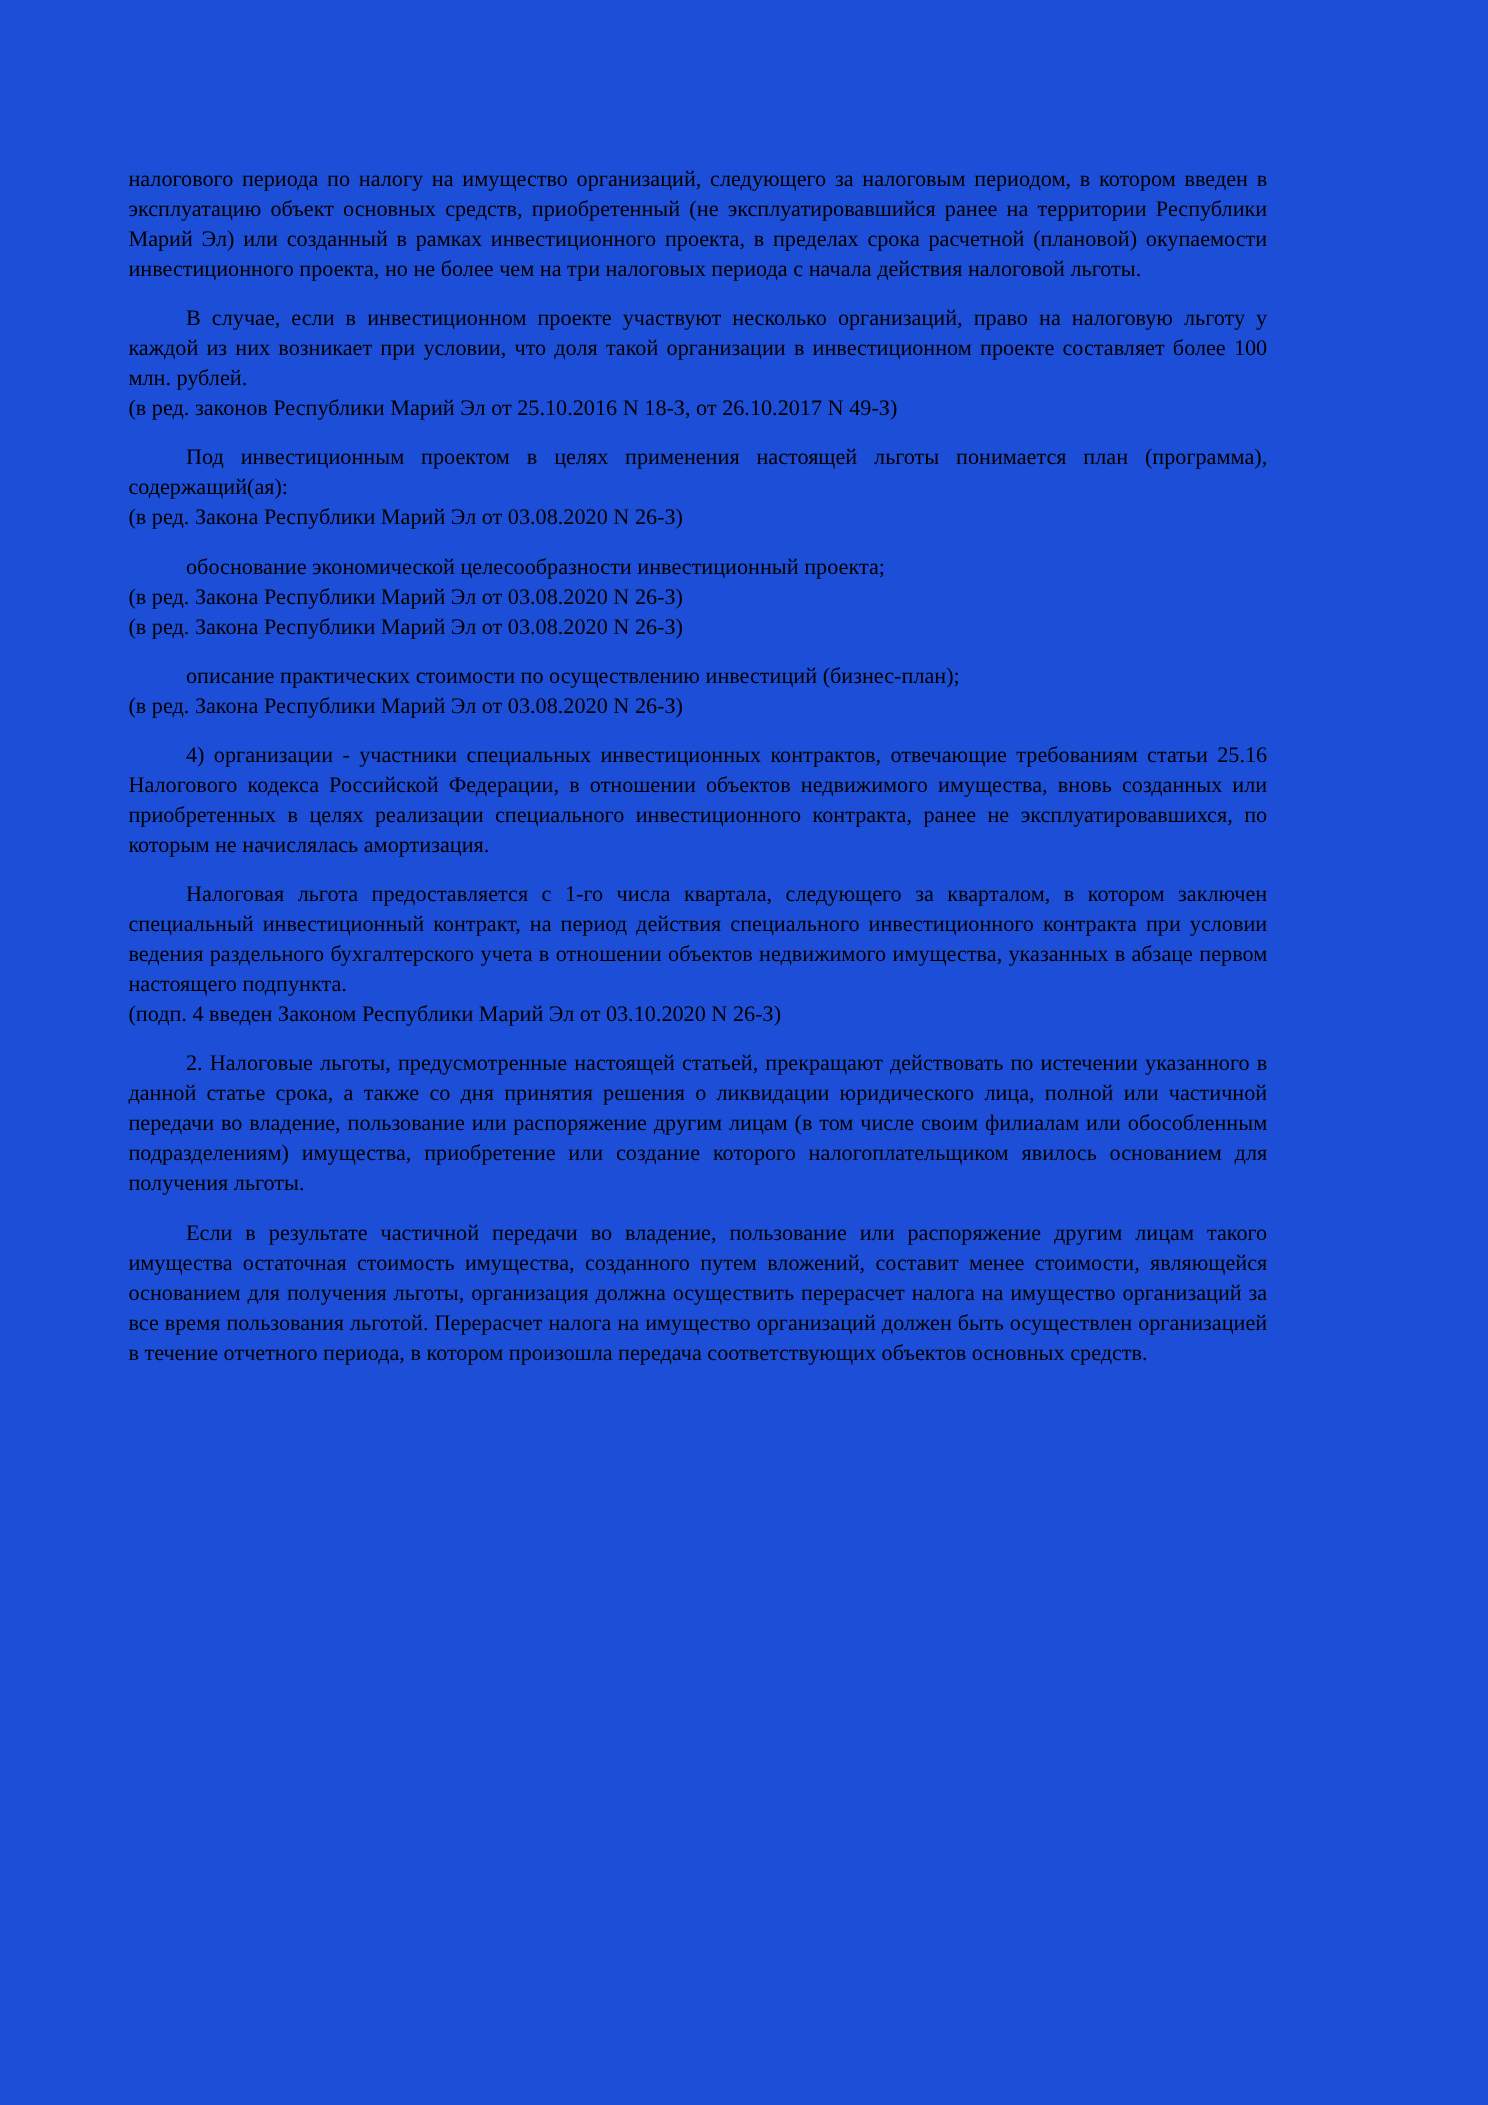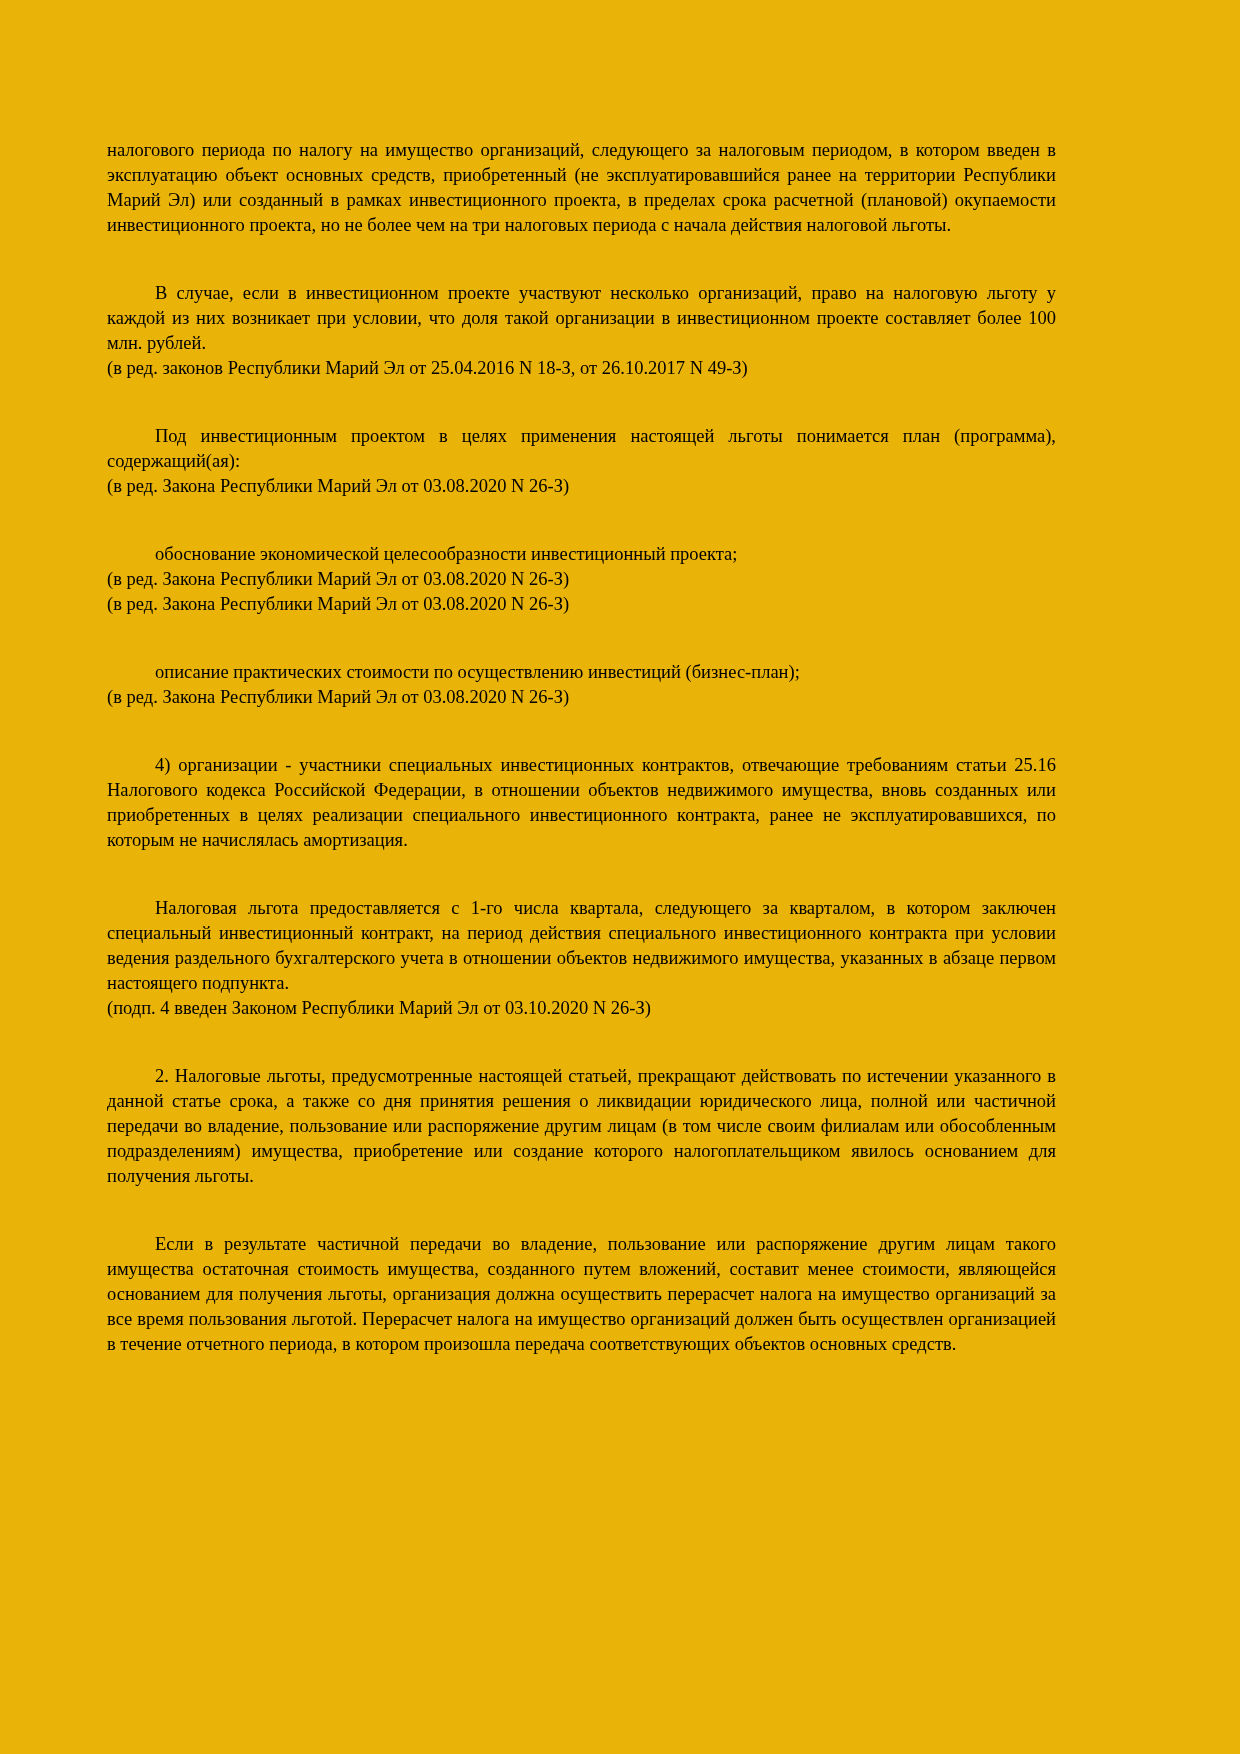--- a/index.html
+++ b/index.html
@@ -5,52 +5,52 @@
   html, body {
     margin: 0;
     padding: 0;
     background: #ffffff;
   }
   .page {
     position: relative;
     width: 1240px;
     height: 1754px;
     box-sizing: border-box;
-    background: #eab308;
+    background: #1d4ed8;
     padding: 138px 184px 60px 107px;
     font-family: "Liberation Serif", "DejaVu Serif", serif;
     font-size: 18.5px;
     line-height: 25px;
     color: #000000;
     overflow: hidden;
   }
   .page p {
     margin: 0;
     padding: 0;
     text-align: justify;
   }
   .page p.indent {
     text-indent: 48px;
   }
   .page p.sp {
-    margin-top: 43px;
+    margin-top: 16px;
   }
   .page p.note {
     text-align: left;
     text-indent: 0;
   }
 </style>
 </head>
 <body>
 
 <div class="page">
   <p class="body">налогового периода по налогу на имущество организаций, следующего за налоговым периодом, в котором введен в эксплуатацию объект основных средств, приобретенный (не эксплуатировавшийся ранее на территории Республики Марий Эл) или созданный в рамках инвестиционного проекта, в пределах срока расчетной (плановой) окупаемости инвестиционного проекта, но не более чем на три налоговых периода с начала действия налоговой льготы.</p>
 
   <p class="body indent sp">В случае, если в инвестиционном проекте участвуют несколько организаций, право на налоговую льготу у каждой из них возникает при условии, что доля такой организации в инвестиционном проекте составляет более 100 млн. рублей.</p>
-  <p class="note">(в ред. законов Республики Марий Эл от 25.04.2016 N 18-З, от 26.10.2017 N 49-З)</p>
+  <p class="note">(в ред. законов Республики Марий Эл от 25.10.2016 N 18-З, от 26.10.2017 N 49-З)</p>
 
   <p class="body indent sp">Под инвестиционным проектом в целях применения настоящей льготы понимается план (программа), содержащий(ая):</p>
   <p class="note">(в ред. Закона Республики Марий Эл от 03.08.2020 N 26-З)</p>
 
   <p class="body indent sp">обоснование экономической целесообразности инвестиционный проекта;</p>
   <p class="note">(в ред. Закона Республики Марий Эл от 03.08.2020 N 26-З)</p>
 
   <p class="note">(в ред. Закона Республики Марий Эл от 03.08.2020 N 26-З)</p>
 
   <p class="body indent sp">описание практических стоимости по осуществлению инвестиций (бизнес-план);</p>

